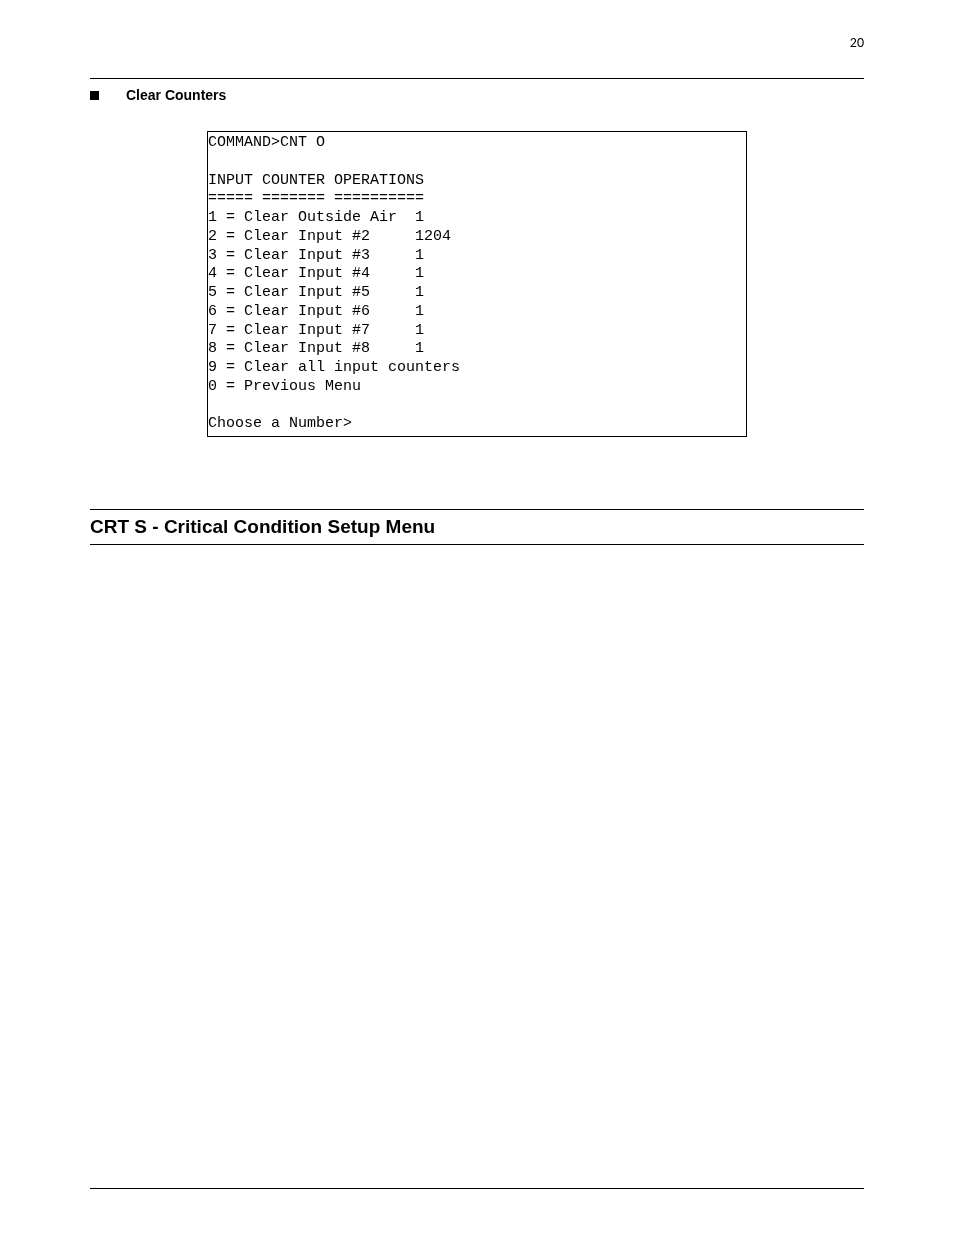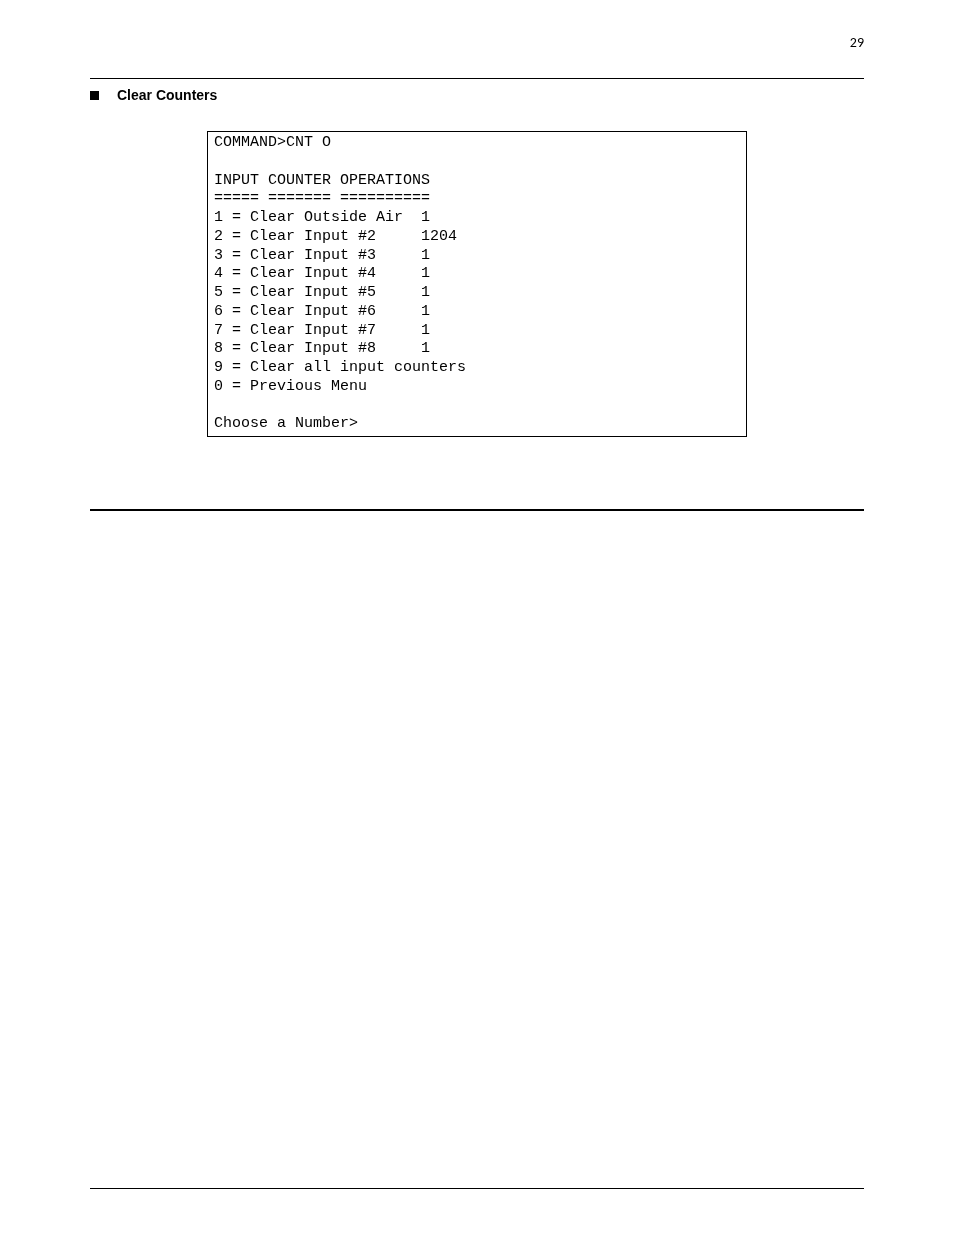--- a/index.html
+++ b/index.html
@@ -25,40 +25,40 @@
     font-family: Calibri, Arial, sans-serif;
   }
   .top-rule {
     border: none;
     border-top: 1.5px solid #000;
     margin: 30px 0 8px 0;
   }
   .bullet-row {
     display: flex;
     align-items: center;
-    gap: 18px;
+    gap: 27px;
     margin-left: 0;
     margin-bottom: 28px;
   }
   .bullet-row .sq {
     width: 9px;
     height: 9px;
     background: #000;
     display: inline-block;
     flex: 0 0 auto;
   }
   .bullet-row .label {
     font-weight: bold;
     font-size: 14px;
   }
   .terminal-box {
     border: 1px solid #000;
     margin: 0 auto;
     width: 540px;
-    padding: 2px 6px 2px 6px;
+    padding: 2px 6px 2px 0;
     font-family: "Courier New", Courier, monospace;
     font-size: 15px;
     line-height: 1.25;
     white-space: pre;
     box-sizing: border-box;
   }
   .section-rule-top {
     border: none;
     border-top: 1.5px solid #000;
     margin: 72px 0 0 0;
@@ -87,21 +87,21 @@
     margin: 0 0 4px 0;
   }
   .footer-text {
     font-size: 14px;
   }
 </style>
 </head>
 <body>
 
 <div class="page">
-  <div class="page-number">29</div>
+  <div class="page-number">20</div>
 
   <hr class="top-rule">
 
   <div class="bullet-row">
     <span class="sq"></span>
     <span class="label">Clear Counters</span>
   </div>
 
   <div class="terminal-box"><span>COMMAND&gt;CNT O</span>
 
@@ -114,18 +114,19 @@
 <span>5 = Clear Input #5     1</span>
 <span>6 = Clear Input #6     1</span>
 <span>7 = Clear Input #7     1</span>
 <span>8 = Clear Input #8     1</span>
 <span>9 = Clear all input counters</span>
 <span>0 = Previous Menu</span>
 
 <span>Choose a Number&gt;</span></div>
 
   <hr class="section-rule-top">
+  <div class="section-title">CRT S - Critical Condition Setup Menu</div>
   <hr class="section-rule-bottom">
 </div>
 
 <div class="footer">
   <hr class="footer-rule">
 </div>
 
 </body></html>

